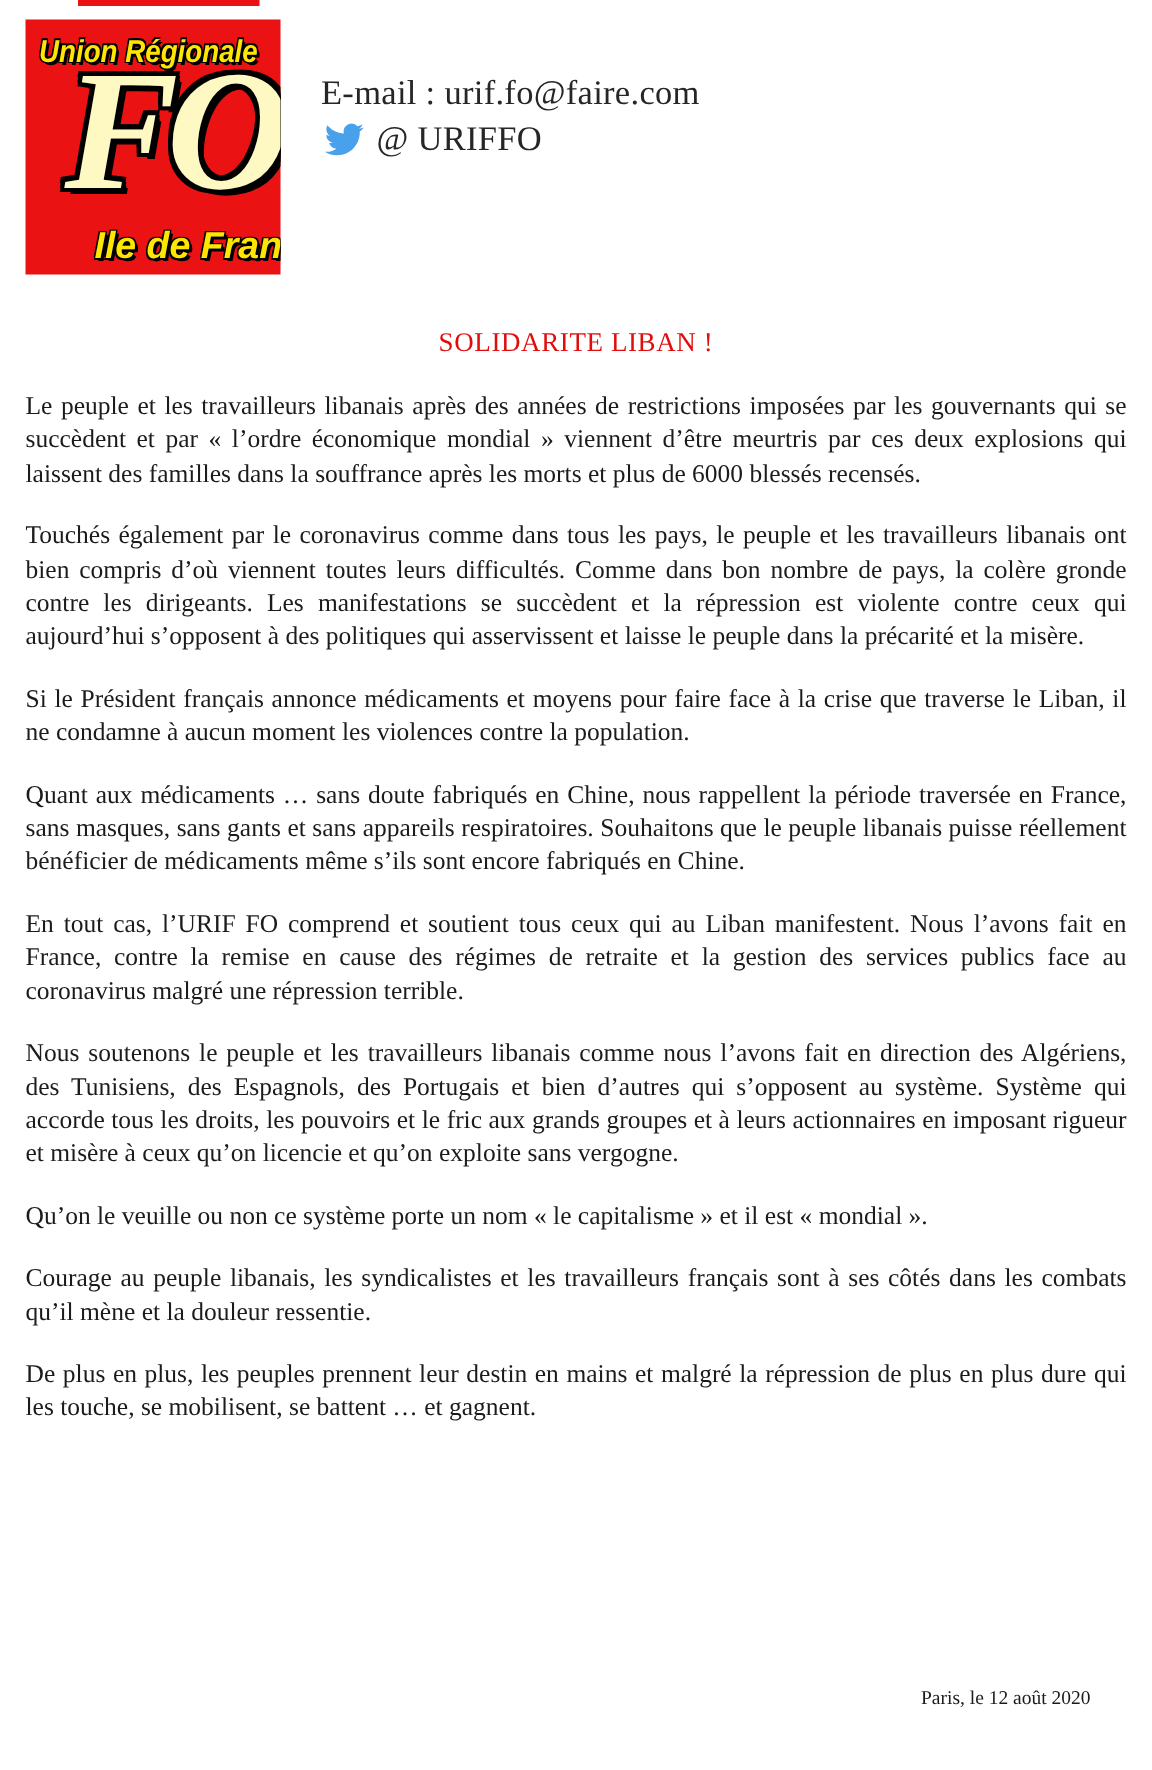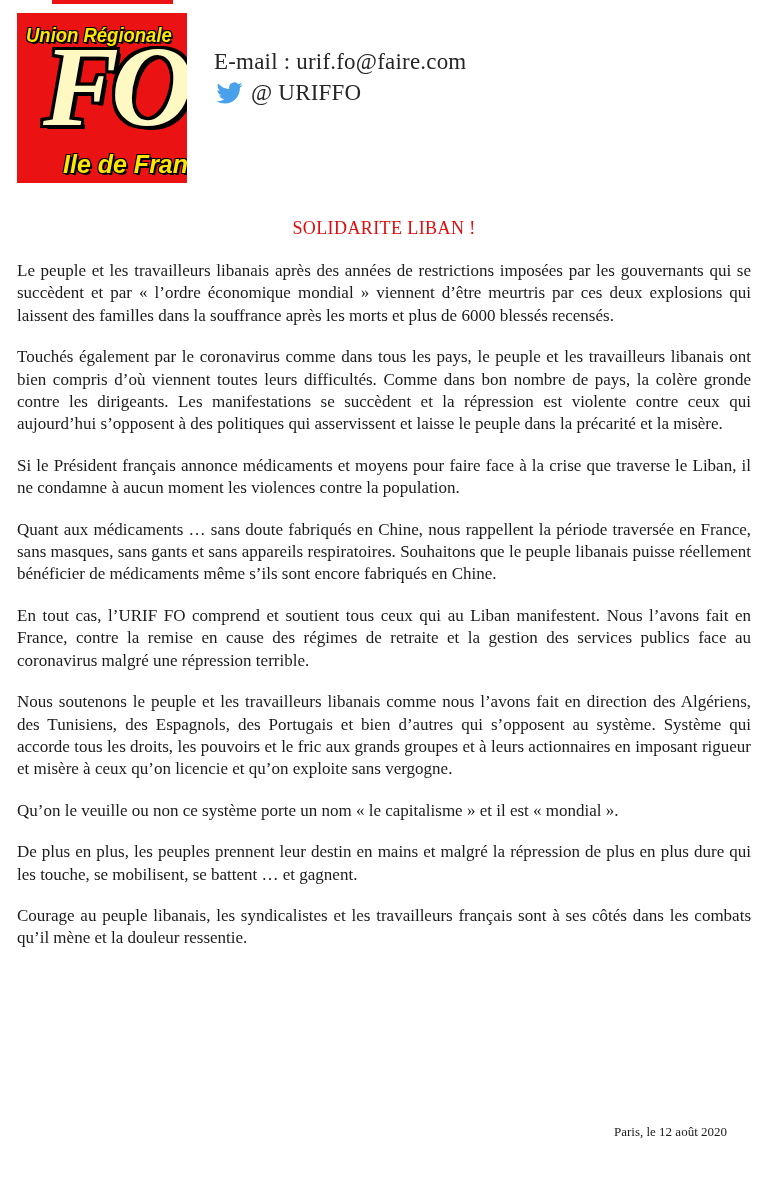--- a/index.html
+++ b/index.html
@@ -116,19 +116,19 @@
 
   <div class="content">
     <div class="doc-title">SOLIDARITE LIBAN !</div>
     <p class="para">Le peuple et les travailleurs libanais après des années de restrictions imposées par les gouvernants qui se succèdent et par « l’ordre économique mondial » viennent d’être meurtris par ces deux explosions qui laissent des familles dans la souffrance après les morts et plus de 6000 blessés recensés.</p>
     <p class="para">Touchés également par le coronavirus comme dans tous les pays, le peuple et les travailleurs libanais ont bien compris d’où viennent toutes leurs difficultés. Comme dans bon nombre de pays, la colère gronde contre les dirigeants. Les manifestations se succèdent et la répression est violente contre ceux qui aujourd’hui s’opposent à des politiques qui asservissent et laisse le peuple dans la précarité et la misère.</p>
     <p class="para">Si le Président français annonce médicaments et moyens pour faire face à la crise que traverse le Liban, il ne condamne à aucun moment les violences contre la population.</p>
     <p class="para">Quant aux médicaments … sans doute fabriqués en Chine, nous rappellent la période traversée en France, sans masques, sans gants et sans appareils respiratoires. Souhaitons que le peuple libanais puisse réellement bénéficier de médicaments même s’ils sont encore fabriqués en Chine.</p>
     <p class="para">En tout cas, l’URIF FO comprend et soutient tous ceux qui au Liban manifestent. Nous l’avons fait en France, contre la remise en cause des régimes de retraite et la gestion des services publics face au coronavirus malgré une répression terrible.</p>
     <p class="para">Nous soutenons le peuple et les travailleurs libanais comme nous l’avons fait en direction des Algériens, des Tunisiens, des Espagnols, des Portugais et bien d’autres qui s’opposent au système. Système qui accorde tous les droits, les pouvoirs et le fric aux grands groupes et à leurs actionnaires en imposant rigueur et misère à ceux qu’on licencie et qu’on exploite sans vergogne.</p>
     <p class="para">Qu’on le veuille ou non ce système porte un nom « le capitalisme » et il est « mondial ».</p>
+    <p class="para">Courage au peuple libanais, les syndicalistes et les travailleurs français sont à ses côtés dans les combats qu’il mène et la douleur ressentie.</p>
     <p class="para">De plus en plus, les peuples prennent leur destin en mains et malgré la répression de plus en plus dure qui les touche, se mobilisent, se battent … et gagnent.</p>
-    <p class="para">Courage au peuple libanais, les syndicalistes et les travailleurs français sont à ses côtés dans les combats qu’il mène et la douleur ressentie.</p>
   </div>
 
   <div class="dateline">Paris, le 12 août 2020</div>
 
 </div>
 
 </body></html>

